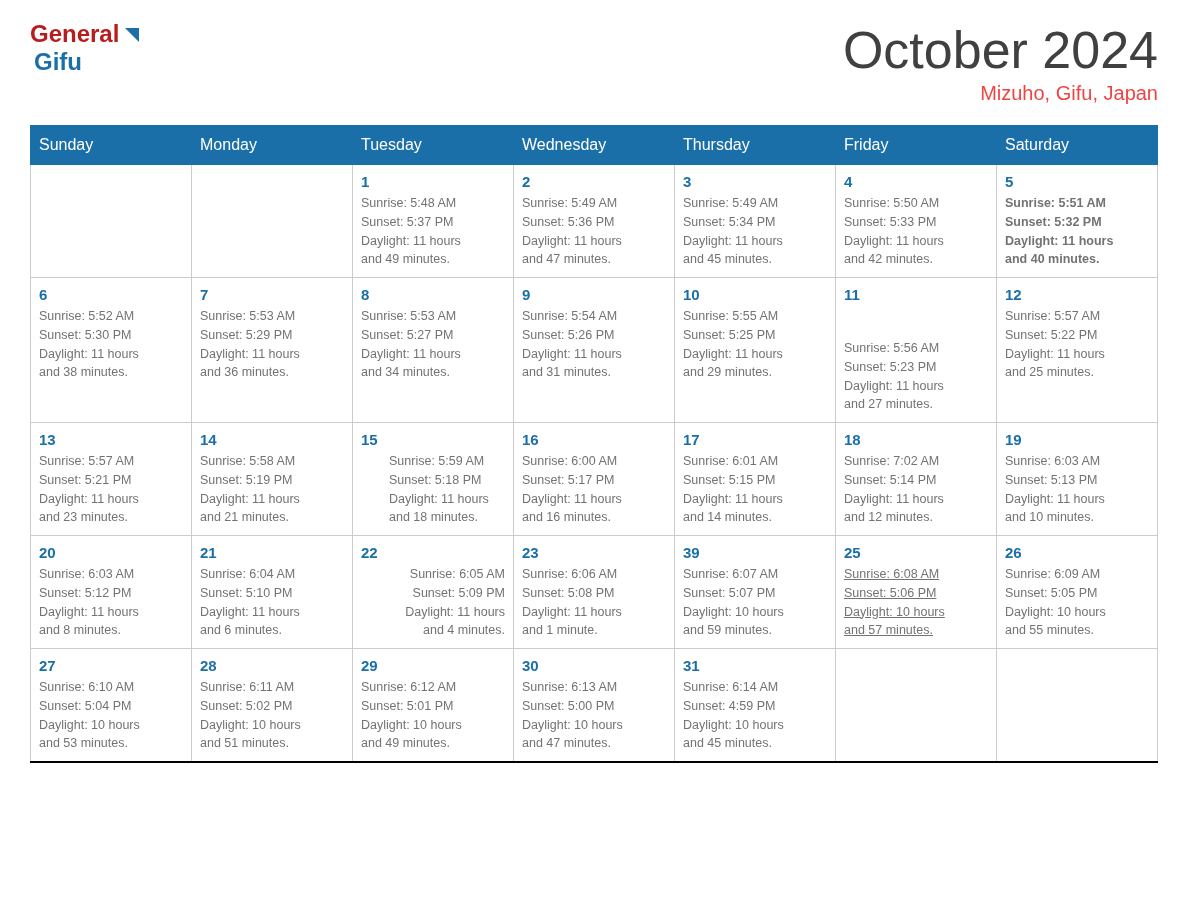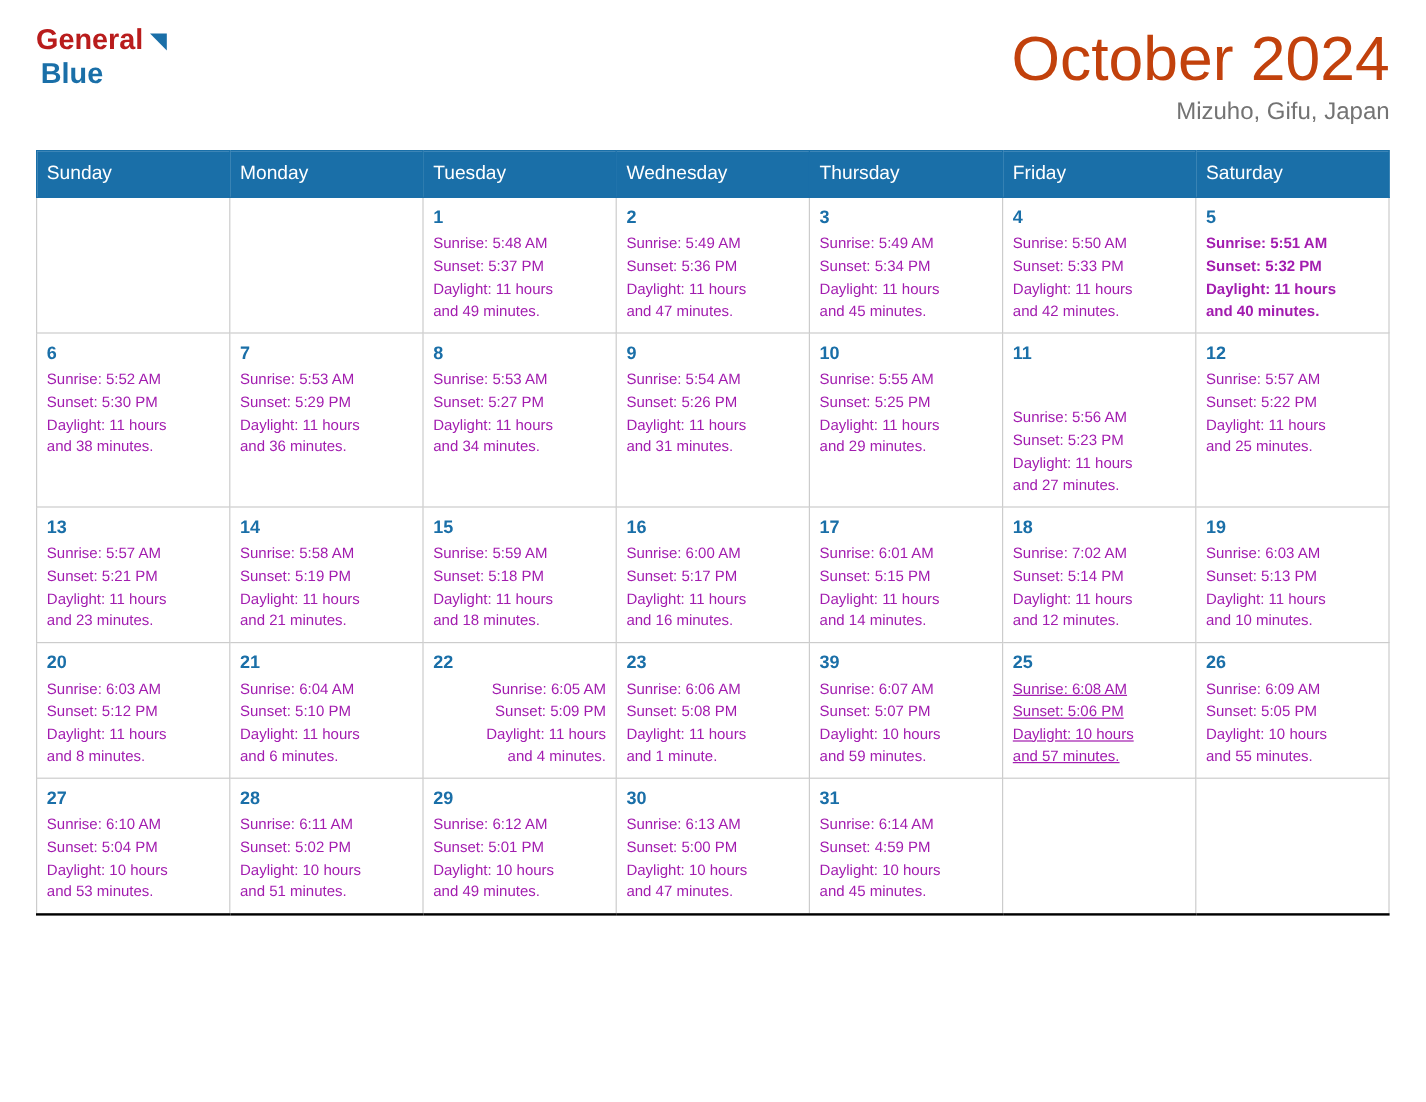--- a/index.html
+++ b/index.html
@@ -15,25 +15,25 @@
       justify-content: space-between;
       align-items: flex-start;
       margin-bottom: 20px;
     }
     .title-section {
       text-align: right;
     }
     .month-title {
       font-size: 52px;
       font-weight: normal;
-      color: #c2410c;
+      color: #404040;
     }
     .location {
       font-size: 20px;
-      color: #737373;
+      color: #ef4444;
       margin-top: 2px;
       text-align: right;
     }
     .calendar-table {
       width: 100%;
       border-collapse: collapse;
       table-layout: fixed;
     }
     .calendar-table thead tr th {
       background-color: #1a6fa8;
@@ -54,21 +54,21 @@
     }
     .day-number {
       font-size: 15px;
       font-weight: bold;
       color: #1a6fa8;
       margin-bottom: 4px;
       display: block;
     }
     .day-info {
       font-size: 12.5px;
-      color: #a21caf;
+      color: #737373;
       line-height: 1.5;
     }
     .empty-cell {
       background: #fff;
     }
     tbody tr:last-child td {
       border-bottom: 2px solid #000000;
     }
     tbody tr td:first-child {
       border-left: 1px solid #ccc;
@@ -91,21 +91,21 @@
 
 <div class="header">
   <div class="logo-wrapper">
     <div class="logo-line1">
       <span style="font-size:24px;font-weight:bold;color:#b91c1c;">General</span>
       <svg width="22" height="22" viewBox="0 0 22 22" style="margin-left:2px;margin-top:2px;">
         <polygon points="4,4 18,4 18,18" fill="#1a6fa8"></polygon>
       </svg>
     </div>
     <div class="logo-line2">
-      <span style="font-size:24px;font-weight:bold;color:#1a6fa8;">Blue</span>
+      <span style="font-size:24px;font-weight:bold;color:#1a6fa8;">Gifu</span>
     </div>
   </div>
   <div class="title-section">
     <div class="month-title">October 2024</div>
     <div class="location">Mizuho, Gifu, Japan</div>
   </div>
 </div>
 
 <table class="calendar-table">
   <thead>
@@ -220,21 +220,21 @@
         </td>
         <td>
           <span class="day-number">14</span>
           <div class="day-info" style="white-space: pre-line;">Sunrise: 5:58 AM
 Sunset: 5:19 PM
 Daylight: 11 hours
 and 21 minutes.</div>
         </td>
         <td>
           <span class="day-number">15</span>
-          <div class="day-info" style="white-space: pre-line;">Sunrise: 5:59 AM
+          <div class="day-info" style="white-space: pre-line; margin-left: 28px;">Sunrise: 5:59 AM
 Sunset: 5:18 PM
 Daylight: 11 hours
 and 18 minutes.</div>
         </td>
         <td>
           <span class="day-number">16</span>
           <div class="day-info" style="white-space: pre-line;">Sunrise: 6:00 AM
 Sunset: 5:17 PM
 Daylight: 11 hours
 and 16 minutes.</div>

